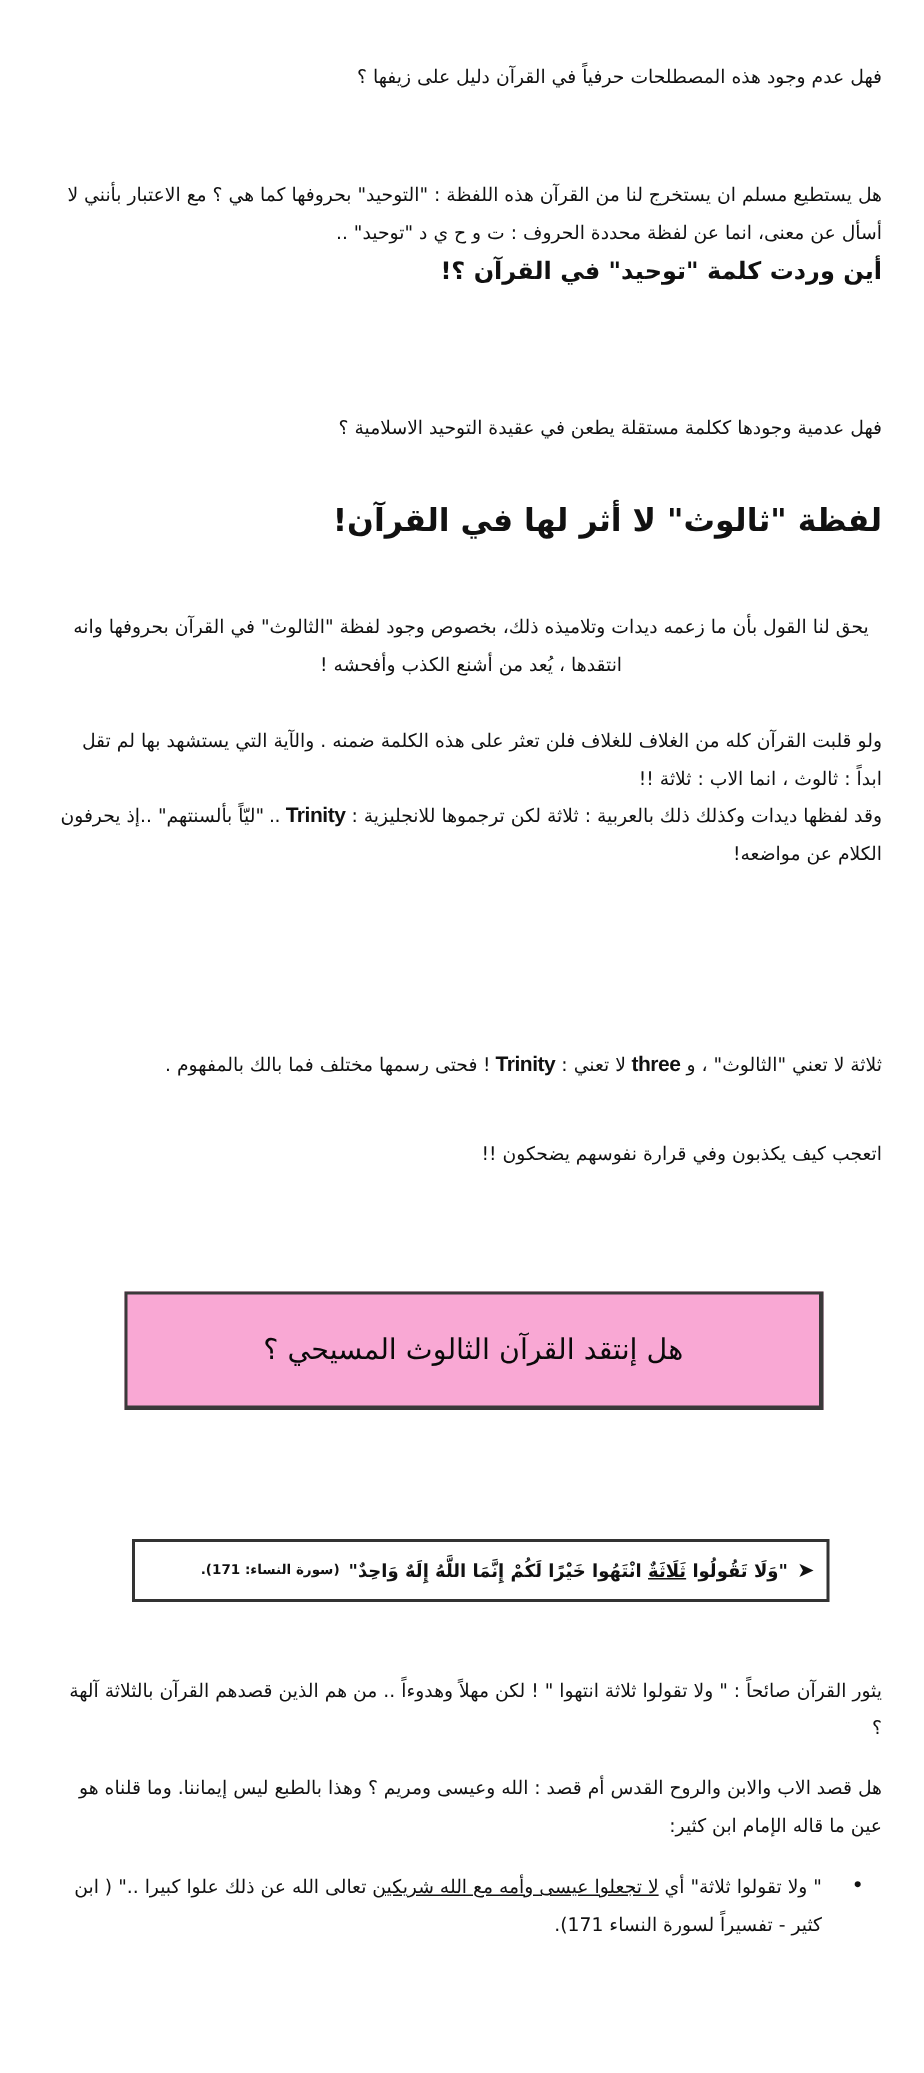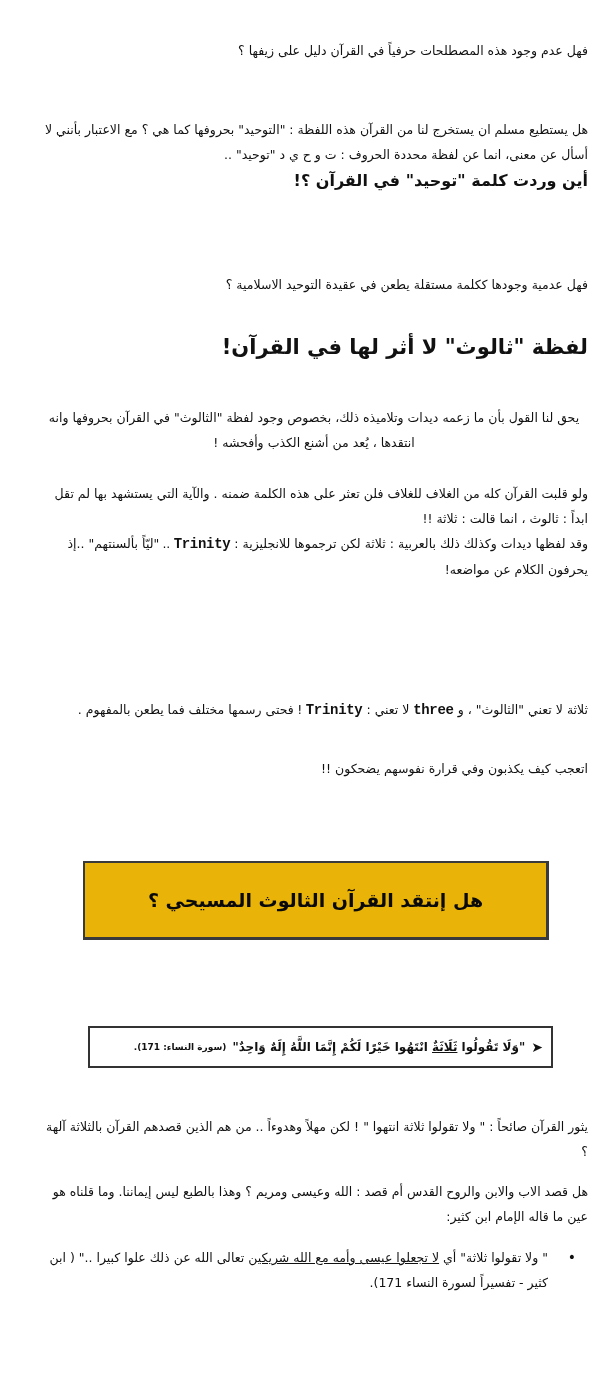--- a/index.html
+++ b/index.html
@@ -8,28 +8,28 @@
       font-family: "DejaVu Sans", sans-serif; color: #111111;
     }
     .page { position: absolute; inset: 0; direction: rtl; }
     .p {
       position: absolute; right: 28px; left: 40px;
       font-size: 12.5px; line-height: 25px; text-align: right;
       font-family: "DejaVu Sans", sans-serif; letter-spacing: -0.3px;
     }
     .b { font-weight: normal; }
     .u { text-decoration: underline; font-weight: normal; }
-    .lat { font-family: Liberation Mono, monospace; font-weight: bold; font-size: 14px; }
+    .lat { font-family: Liberation Sans, sans-serif; font-weight: bold; font-size: 14px; }
     .h2 { font-weight: bold; font-size: 16px; line-height: 26px; }
     .h1 { font-weight: bold; font-size: 21px; line-height: 30px; }
     .title-box {
       position: absolute; left: 83px; top: 861px; width: 461px; height: 74px;
-      background: #eab308; border: 2px solid #3a3a3a; border-bottom-width: 3px; border-right-width: 3px;
+      background: #f9a8d4; border: 2px solid #3a3a3a; border-bottom-width: 3px; border-right-width: 3px;
       display: flex; align-items: center; justify-content: center;
-      font-weight: bold; font-size: 19px; color: #0a0a0a;
+      font-weight: normal; font-size: 19px; color: #0a0a0a;
     }
     .ayah-box {
       position: absolute; left: 88px; top: 1026px; width: 465px; height: 42px;
       border: 2px solid #333333; background: #ffffff;
       display: flex; align-items: center; gap: 6px; padding-right: 8px; box-sizing: border-box;
       font-size: 12px; font-weight: bold;
     }
     .ayah-box .arrow { font-size: 14px; color: #111; }
     .ayah-box .ref { font-size: 9px; font-weight: bold; }
     .bullet-row { position: absolute; right: 40px; left: 40px; top: 1245px; font-size: 12.5px; line-height: 25px; text-align: right; }
@@ -65,42 +65,42 @@
 
   <div class="p" style="top:405px;text-align:center;">
     <span>يحق لنا القول بأن ما زعمه ديدات وتلاميذه ذلك، بخصوص وجود لفظة</span>
     <span class="b">"الثالوث"</span>
     <span>في القرآن بحروفها وانه انتقدها ، يُعد من أشنع الكذب وأفحشه !</span>
   </div>
 
   <div class="p" style="top:481px;">
     <span>ولو قلبت القرآن كله من الغلاف للغلاف فلن تعثر على هذه الكلمة ضمنه . والآية التي يستشهد بها لم تقل ابداً :</span>
     <span class="b">ثالوث</span>
-    <span>، انما قالت :</span>
+    <span>، انما الاب :</span>
     <span class="b">ثلاثة !!</span>
   </div>
 
   <div class="p" style="top:531px;">
     <span>وقد لفظها ديدات وكذلك ذلك بالعربية :</span>
     <span class="b">ثلاثة</span>
     <span>لكن ترجموها للانجليزية :</span>
     <span class="lat">Trinity</span>
     <span>..  "ليّاً بألسنتهم" ..إذ يحرفون الكلام عن مواضعه!</span>
   </div>
 
 
   <div class="p" style="top:697px;">
     <span class="b">ثلاثة</span>
     <span>لا تعني</span>
     <span class="b">"الثالوث"</span>
     <span>، و</span>
     <span class="lat">three</span>
     <span>لا تعني :</span>
     <span class="lat">Trinity</span>
-    <span>! فحتى رسمها مختلف  فما يطعن بالمفهوم .</span>
+    <span>! فحتى رسمها مختلف  فما بالك بالمفهوم .</span>
   </div>
 
   <div class="p" style="top:756px;">
     <span>اتعجب كيف يكذبون وفي قرارة نفوسهم  يضحكون !!</span>
   </div>
 
   <div class="title-box">
     <span>هل إنتقد القرآن الثالوث المسيحي ؟</span>
   </div>
 

